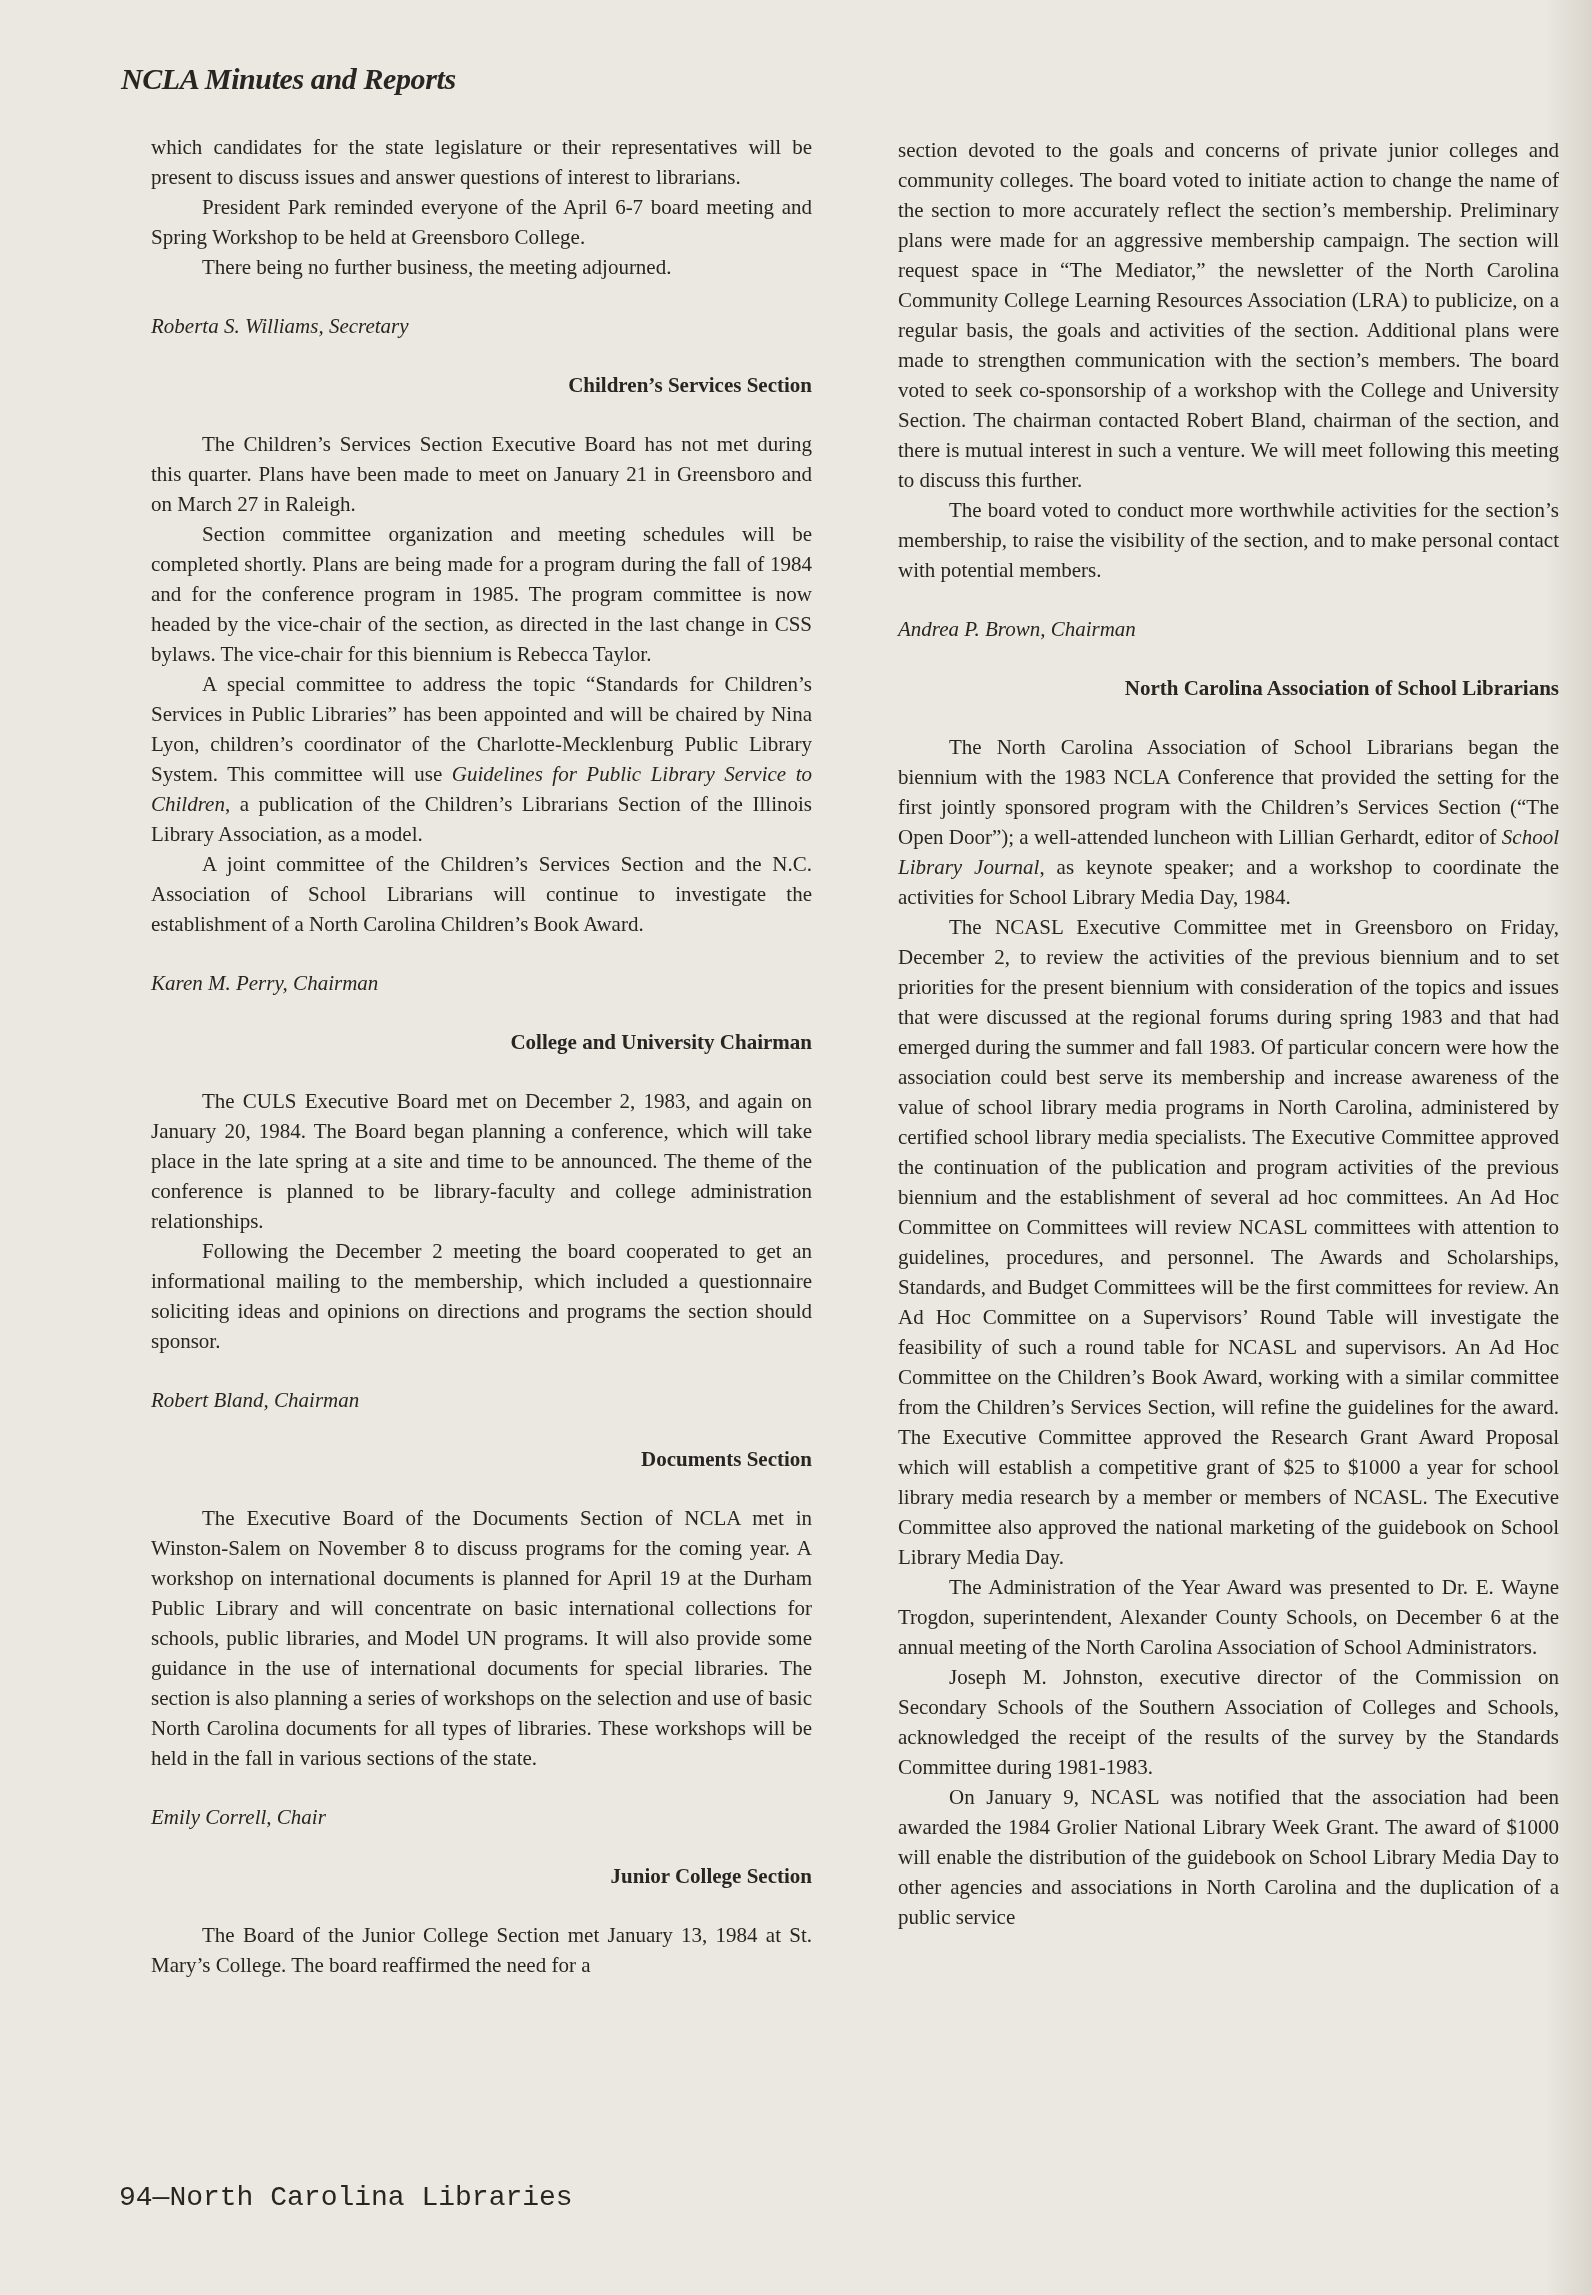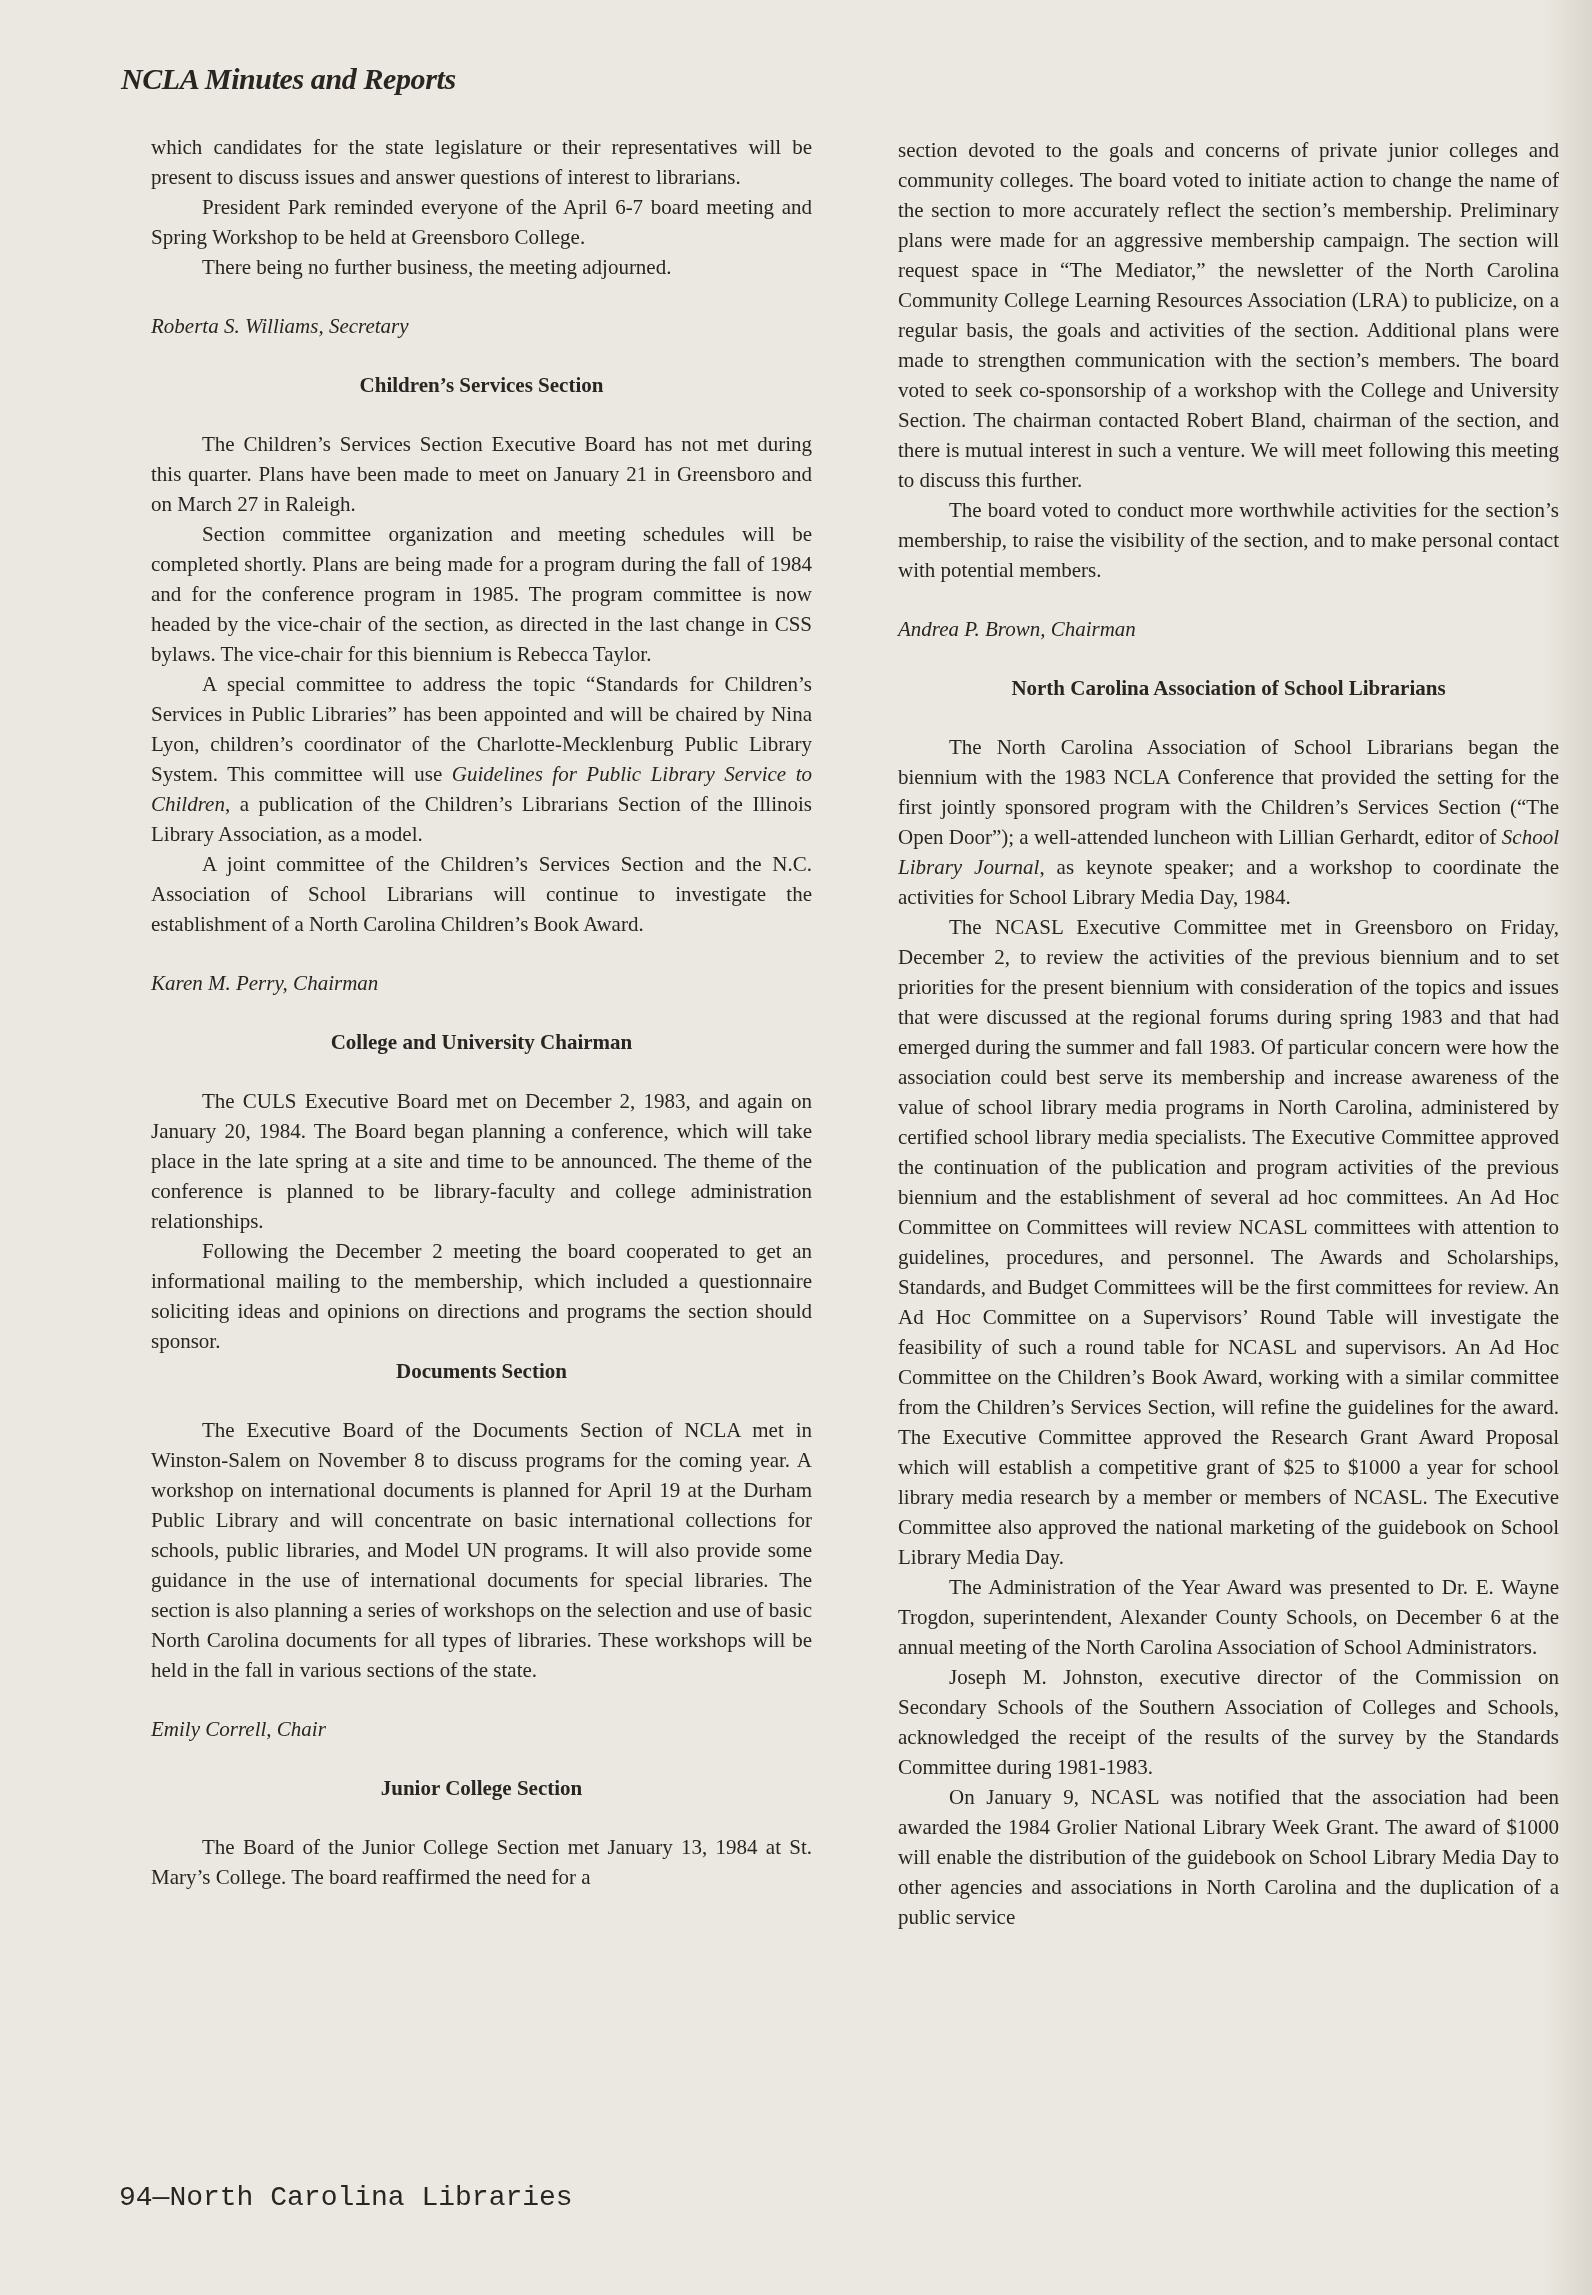--- a/index.html
+++ b/index.html
@@ -23,21 +23,21 @@
   .col {
     position: absolute; top: 132px; width: 661px;
     font-size: 21px; line-height: 30px;
     text-align: justify; hyphens: manual; margin-left: 32px;
   }
   .col.left { left: 119px; }
   .col.right { left: 866px; top: 135px; }
   .col p { margin: 0; text-indent: 0; }
   .col p.indent { text-indent: 51px; }
   .sig { font-style: italic; margin: 29px 0 29px 0 !important; text-align: left; }
-  .heading { font-weight: bold; margin: 0 0 29px 0 !important; text-align: center; font-size: 21px; }
+  .heading { font-weight: bold; margin: 0 0 29px 0 !important; text-align: right; font-size: 21px; }
   .it { font-style: italic; }
   .folio {
     position: absolute; left: 119px; top: 2182px;
     font-size: 28px; font-family: Liberation Mono, monospace; color: #2a2422;
   }
 </style>
 </head>
 <body>
 
 <div class="page-shade"></div>
@@ -58,20 +58,21 @@
     <p class="indent">Section committee organization and meeting schedules will be completed shortly. Plans are being made for a program dur­ing the fall of 1984 and for the conference program in 1985. The program committee is now headed by the vice-chair of the sec­tion, as directed in the last change in CSS bylaws. The vice-chair for this biennium is Rebecca Taylor.</p>
     <p class="indent"><span>A special committee to address the topic “Standards for Children’s Services in Public Libraries” has been appointed and will be chaired by Nina Lyon, children’s coordinator of the Charlotte-Mecklenburg Public Library System. This committee will use </span><span class="it">Guidelines for Public Library Service to Children</span><span>, a publication of the Children’s Librarians Section of the Illinois Library Association, as a model.</span></p>
     <p class="indent">A joint committee of the Children’s Services Section and the N.C. Association of School Librarians will continue to investi­gate the establishment of a North Carolina Children’s Book Award.</p>
     <p class="sig">Karen M. Perry, Chairman</p>
   </section>
 
   <section>
     <p class="heading">College and University Chairman</p>
     <p class="indent">The CULS Executive Board met on December 2, 1983, and again on January 20, 1984. The Board began planning a confer­ence, which will take place in the late spring at a site and time to be announced. The theme of the conference is planned to be library-faculty and college administration relationships.</p>
     <p class="indent">Following the December 2 meeting the board cooperated to get an informational mailing to the membership, which included a questionnaire soliciting ideas and opinions on direc­tions and programs the section should sponsor.</p>
+    <p class="sig">Robert Bland, Chairman</p>
   </section>
 
   <section>
     <p class="heading">Documents Section</p>
     <p class="indent">The Executive Board of the Documents Section of NCLA met in Winston-Salem on November 8 to discuss programs for the coming year. A workshop on international documents is planned for April 19 at the Durham Public Library and will concentrate on basic international collections for schools, pub­lic libraries, and Model UN programs. It will also provide some guidance in the use of international documents for special libraries. The section is also planning a series of workshops on the selection and use of basic North Carolina documents for all types of libraries. These workshops will be held in the fall in various sections of the state.</p>
     <p class="sig">Emily Correll, Chair</p>
   </section>
 
   <section>
     <p class="heading">Junior College Section</p>

